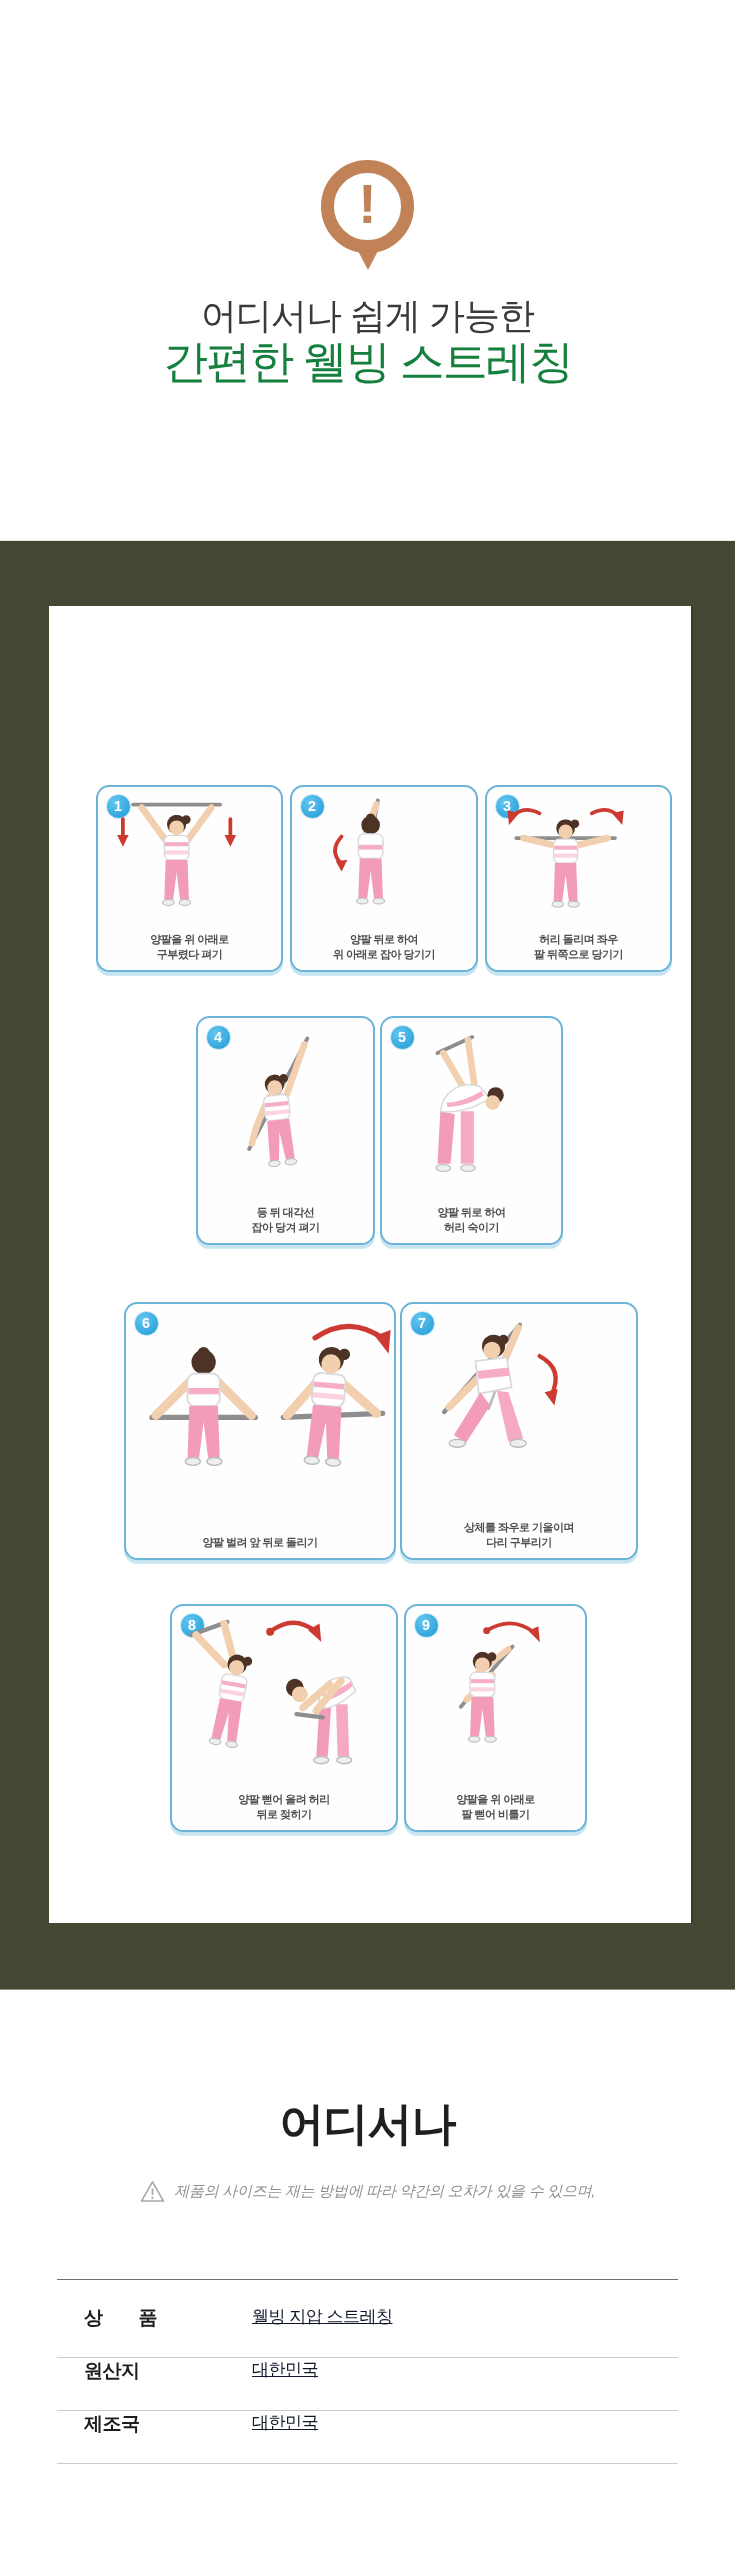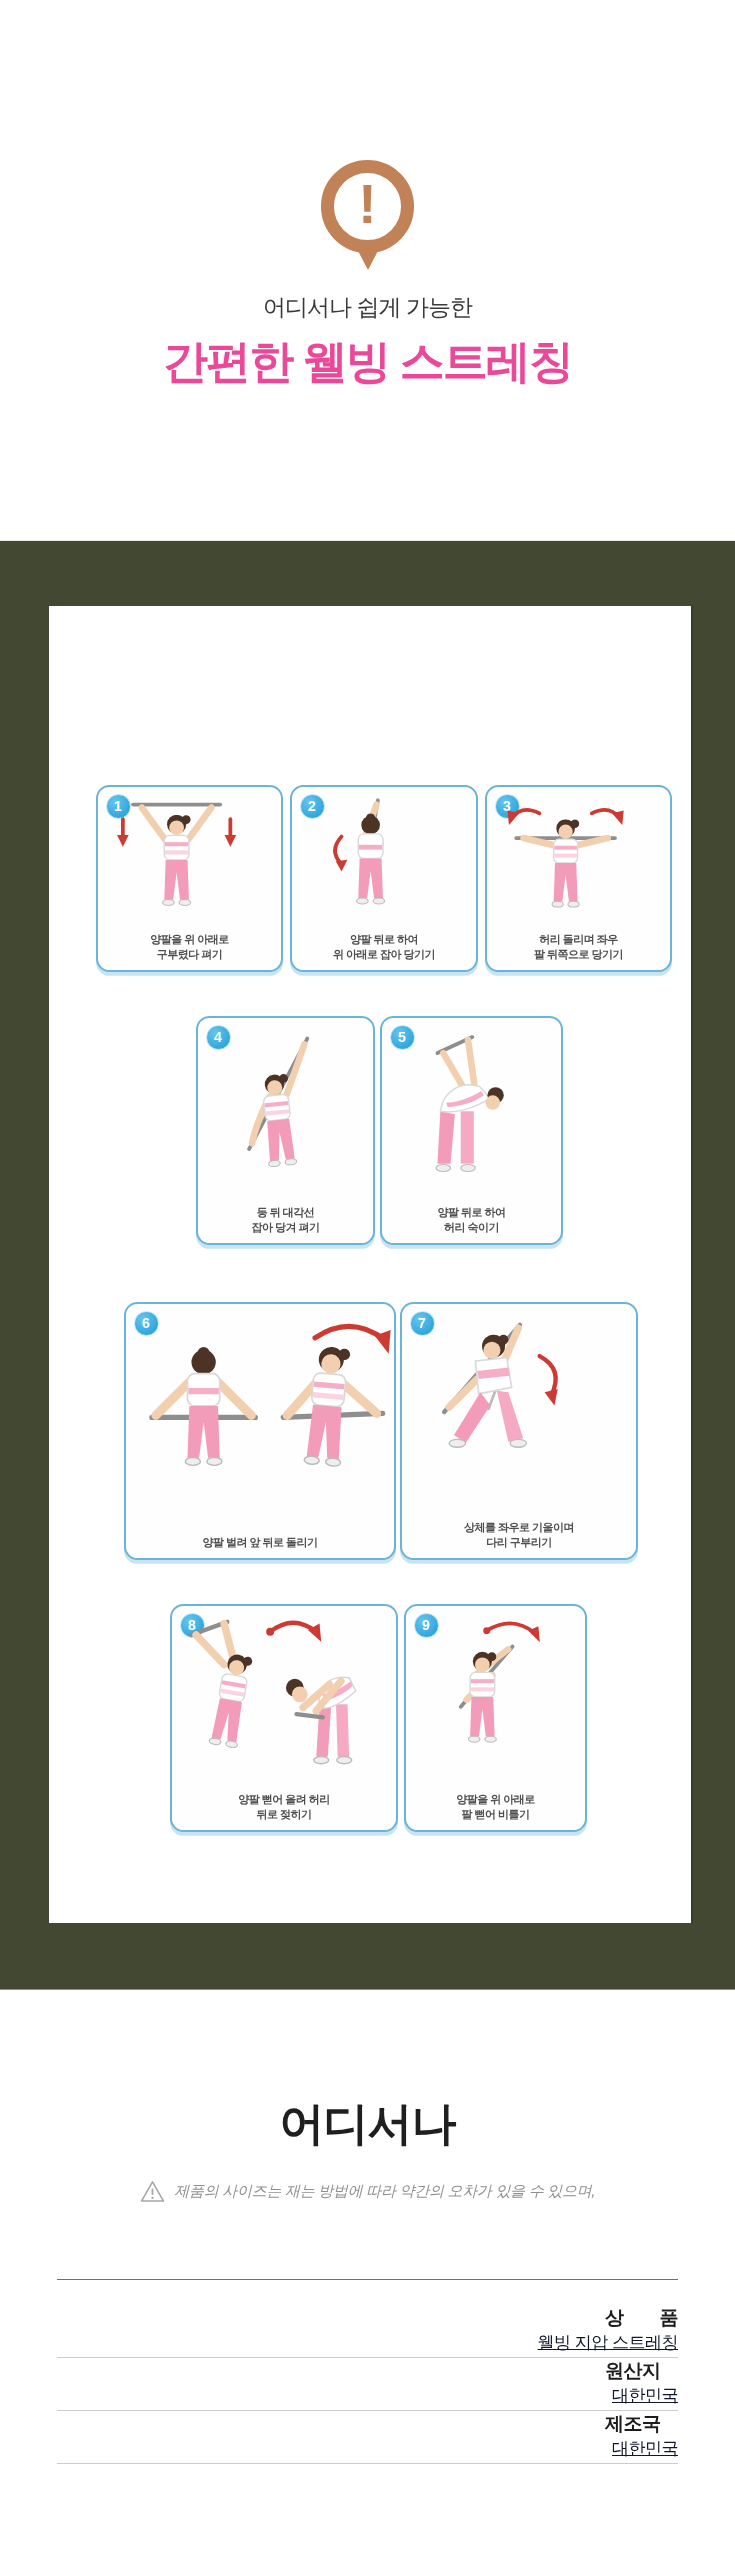--- a/index.html
+++ b/index.html
@@ -15,25 +15,25 @@
     margin:0 auto;display:flex;align-items:center;justify-content:center;background:#fff;
   }
   .pin-bang{font-size:55px;font-weight:bold;color:#c18257;line-height:1;margin-top:-3.8px;}
   .pin-tail{
     width:0;height:0;margin:-5.7px auto 0;
     border-left:12.4px solid transparent;border-right:12.4px solid transparent;
     border-top:23px solid #c18257;
   }
   .intro-sub{
     position:absolute;top:292px;left:0;width:735px;text-align:center;
-    font-size:23px;color:#3a3a3a;letter-spacing:-1px;
+    font-size:36px;color:#3a3a3a;letter-spacing:-1px;
   }
   .intro-title{
     position:absolute;top:332px;left:0;width:735px;text-align:center;
-    font-size:45px;font-weight:700;color:#ec4899;letter-spacing:-1.9px;
+    font-size:45px;font-weight:400;color:#15803d;letter-spacing:-1.9px;
   }
   
   .panel{
     position:absolute;top:540px;left:0;width:735px;height:1448px;
     background:#424831;border-top:1px solid #e8e8e6;border-bottom:1.9px solid #8f907e;
   }
   .card{
     position:absolute;left:49px;top:65px;width:642px;height:1317px;background:#ffffff;
     box-shadow:1.9px 0 0 rgba(40,45,25,.45);
   }
@@ -73,23 +73,22 @@
     font-size:45px;font-weight:800;color:#1f1f1f;letter-spacing:-1px;
   }
   .notice{
     position:absolute;top:2180px;left:0;width:735px;display:flex;justify-content:center;
     align-items:flex-start;gap:9.6px;color:#8f8f8f;font-style:italic;
   }
   .notice-text{font-size:15px;line-height:1.45;text-align:left;letter-spacing:-0.3px;}
   .spec{position:absolute;top:2279px;left:57px;width:621px;border-top:1.9px solid #6f6f6f;}
   .spec-spacer{height:25px;}
   .spec-row{
-    height:52px;display:flex;align-items:flex-end;border-bottom:1px solid #cccccc;
+    height:52px;display:flex;align-items:flex-start;border-bottom:1px solid #cccccc;
     padding-left:27px;
-    flex-direction:column;
   }
   .spec-label{
     width:73px;font-size:19px;font-weight:bold;color:#1d1d1d;
     text-align:justify;text-align-last:justify;letter-spacing:-0.5px;
   }
   .spec-value{margin-left:95px;font-size:17px;color:#0f172a;letter-spacing:-0.5px;text-decoration:underline;}
   
   .arm{stroke:#f2cfae;stroke-width:4.5;stroke-linecap:round;fill:none;}
   .bar{stroke:#8e8e8e;stroke-width:2.6;stroke-linecap:round;}
   .band{stroke:#bbbbbb;stroke-width:1.6;stroke-linecap:round;}

